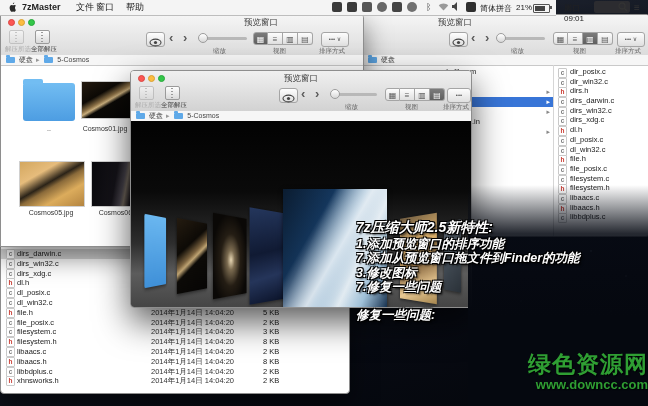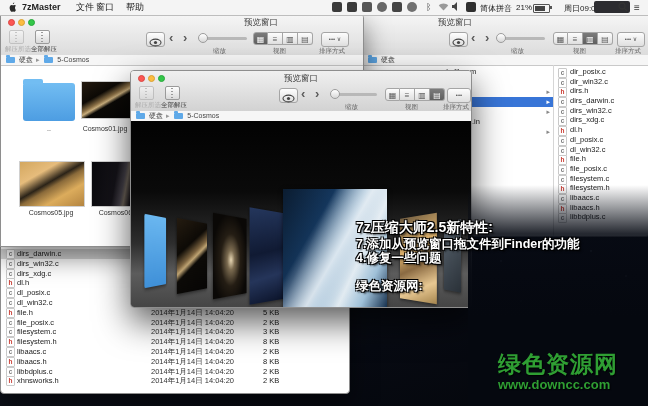--- a/index.html
+++ b/index.html
@@ -4,21 +4,21 @@
 <style>
   html,body{margin:0;padding:0;background:#000;}
   .stage{position:relative;width:648px;height:406px;overflow:hidden;
     font-family:"Liberation Sans","DejaVu Sans",sans-serif;
     background:linear-gradient(160deg,#2e3340 0%,#161b26 40%,#070a12 75%,#04060b 100%);}
   .stars{position:absolute;left:0;top:0;width:2px;height:2px;border-radius:50%;background:#cfd8e6;
     box-shadow:480px 330px 0 #aebbd0,520px 300px 0 #8fa0b8,560px 345px 0 #c2cfe0,610px 310px 0 #9fb0c6,
     590px 250px 0 #7e8da3,545px 235px 0 #93a4bb,625px 275px 0 #b7c5d8,500px 260px 0 #76849a,
     470px 380px 0 #8d9db4,585px 395px 0 #a3b3c8,630px 365px 0 #8d9db4,450px 300px 0 #6c7a8f;}
   
-  .menubar{position:absolute;left:0;top:0;width:648px;height:15px;background:#f4f4f4;
+  .menubar{position:absolute;left:0;top:0;width:556px;height:15px;background:#f4f4f4;
     border-bottom:1px solid #bdbdbd;font-size:9px;color:#222;z-index:50;}
   .menubar .mitem{position:absolute;top:2px;line-height:11px;}
   .appname{font-weight:bold;}
   .statusglyph{position:absolute;top:2px;width:10px;height:10px;background:#3a3a3a;border-radius:2px;}
   .statustxt{position:absolute;top:3px;font-size:8px;color:#222;}
   .battery{position:absolute;top:4px;width:15px;height:7px;border:1px solid #555;border-radius:1px;}
   .battery::before{content:'';position:absolute;left:1px;top:1px;bottom:1px;width:10px;background:#444;}
   .battery::after{content:'';position:absolute;right:-3px;top:1px;width:2px;height:3px;background:#555;}
   .camo{position:absolute;top:1px;width:36px;height:12px;background:#2c2c30;border-radius:2px;}
   
@@ -108,25 +108,25 @@
   .cf-i6{left:306px;top:100px;width:30px;height:70px;transform:perspective(260px) rotateY(-55deg);
     background:linear-gradient(140deg,#5a6570,#2a3138);}
   .cf-center{left:152px;top:68px;width:104px;height:122px;z-index:5;
     background:
       linear-gradient(120deg,rgba(255,255,255,0) 30%,rgba(255,255,255,.75) 52%,rgba(255,255,255,.15) 66%,rgba(255,255,255,0) 75%),
       linear-gradient(115deg,#0b1c30 0%,#14365c 32%,#6e9cc0 52%,#dfe9f0 68%,#9fc0d8 82%,#0e2846 100%);}
   
   .fade-right{position:absolute;left:468px;top:185px;width:180px;height:221px;z-index:20;
     background:linear-gradient(rgba(7,11,20,0) 0%,rgba(7,11,20,.88) 22%,rgba(6,9,17,.97) 40%,#05080f 60%);}
   .news{position:absolute;left:356px;top:220px;width:292px;z-index:30;color:#fff;
-    font-weight:bold;font-size:12.5px;line-height:14.5px;
+    font-weight:bold;font-style:italic;font-size:12.5px;line-height:14.5px;
     text-shadow:-1px -1px 0 #000,1px -1px 0 #000,-1px 1px 0 #000,1px 1px 0 #000,2px 2px 2px rgba(0,0,0,.75);}
   .news .ntitle{font-size:14px;margin-bottom:2px;}
   .news .mail{margin-top:13px;}
-  .watermark{position:absolute;left:498px;top:352px;width:150px;text-align:left;z-index:40;
+  .watermark{position:absolute;left:498px;top:352px;width:150px;text-align:right;z-index:40;
     font-weight:bold;text-shadow:1px 1px 1px rgba(0,0,0,.8);}
   .wm-name{font-size:23px;letter-spacing:1px;line-height:25px;}
   .wm-url{font-size:13px;line-height:16px;}
 </style>
 </head>
 <body>
 
 <div class="stage">
   <div class="stars"></div>
 
@@ -437,23 +437,25 @@
       <div class="cf cf-center"></div>
 
     </div>
   </div>
 
   <div class="fade-right"></div>
 
   <div class="news">
     <div class="ntitle">7z压缩大师2.5新特性:</div>
     <div id="news-features">
+        <div class="feature-line">1.添加预览窗口的排序功能</div>
         <div class="feature-line">7.添加从预览窗口拖文件到Finder的功能</div>
-        <div class="feature-line">4.修复一些问题</div>
-      </div>
-    <div class="mail">绿色资源网:</div>
+        <div class="feature-line">3.修改图标</div>
+        <div class="feature-line">7.修复一些问题</div>
+      </div>
+    <div class="mail">修复一些问题:</div>
   </div>
 
   <div class="watermark">
     <div class="wm-name" style="color: rgb(47, 158, 51);">绿色资源网</div>
     <div class="wm-url" style="color: rgb(47, 158, 51);">www.downcc.com</div>
   </div>
 </div>
 
 </body></html>

